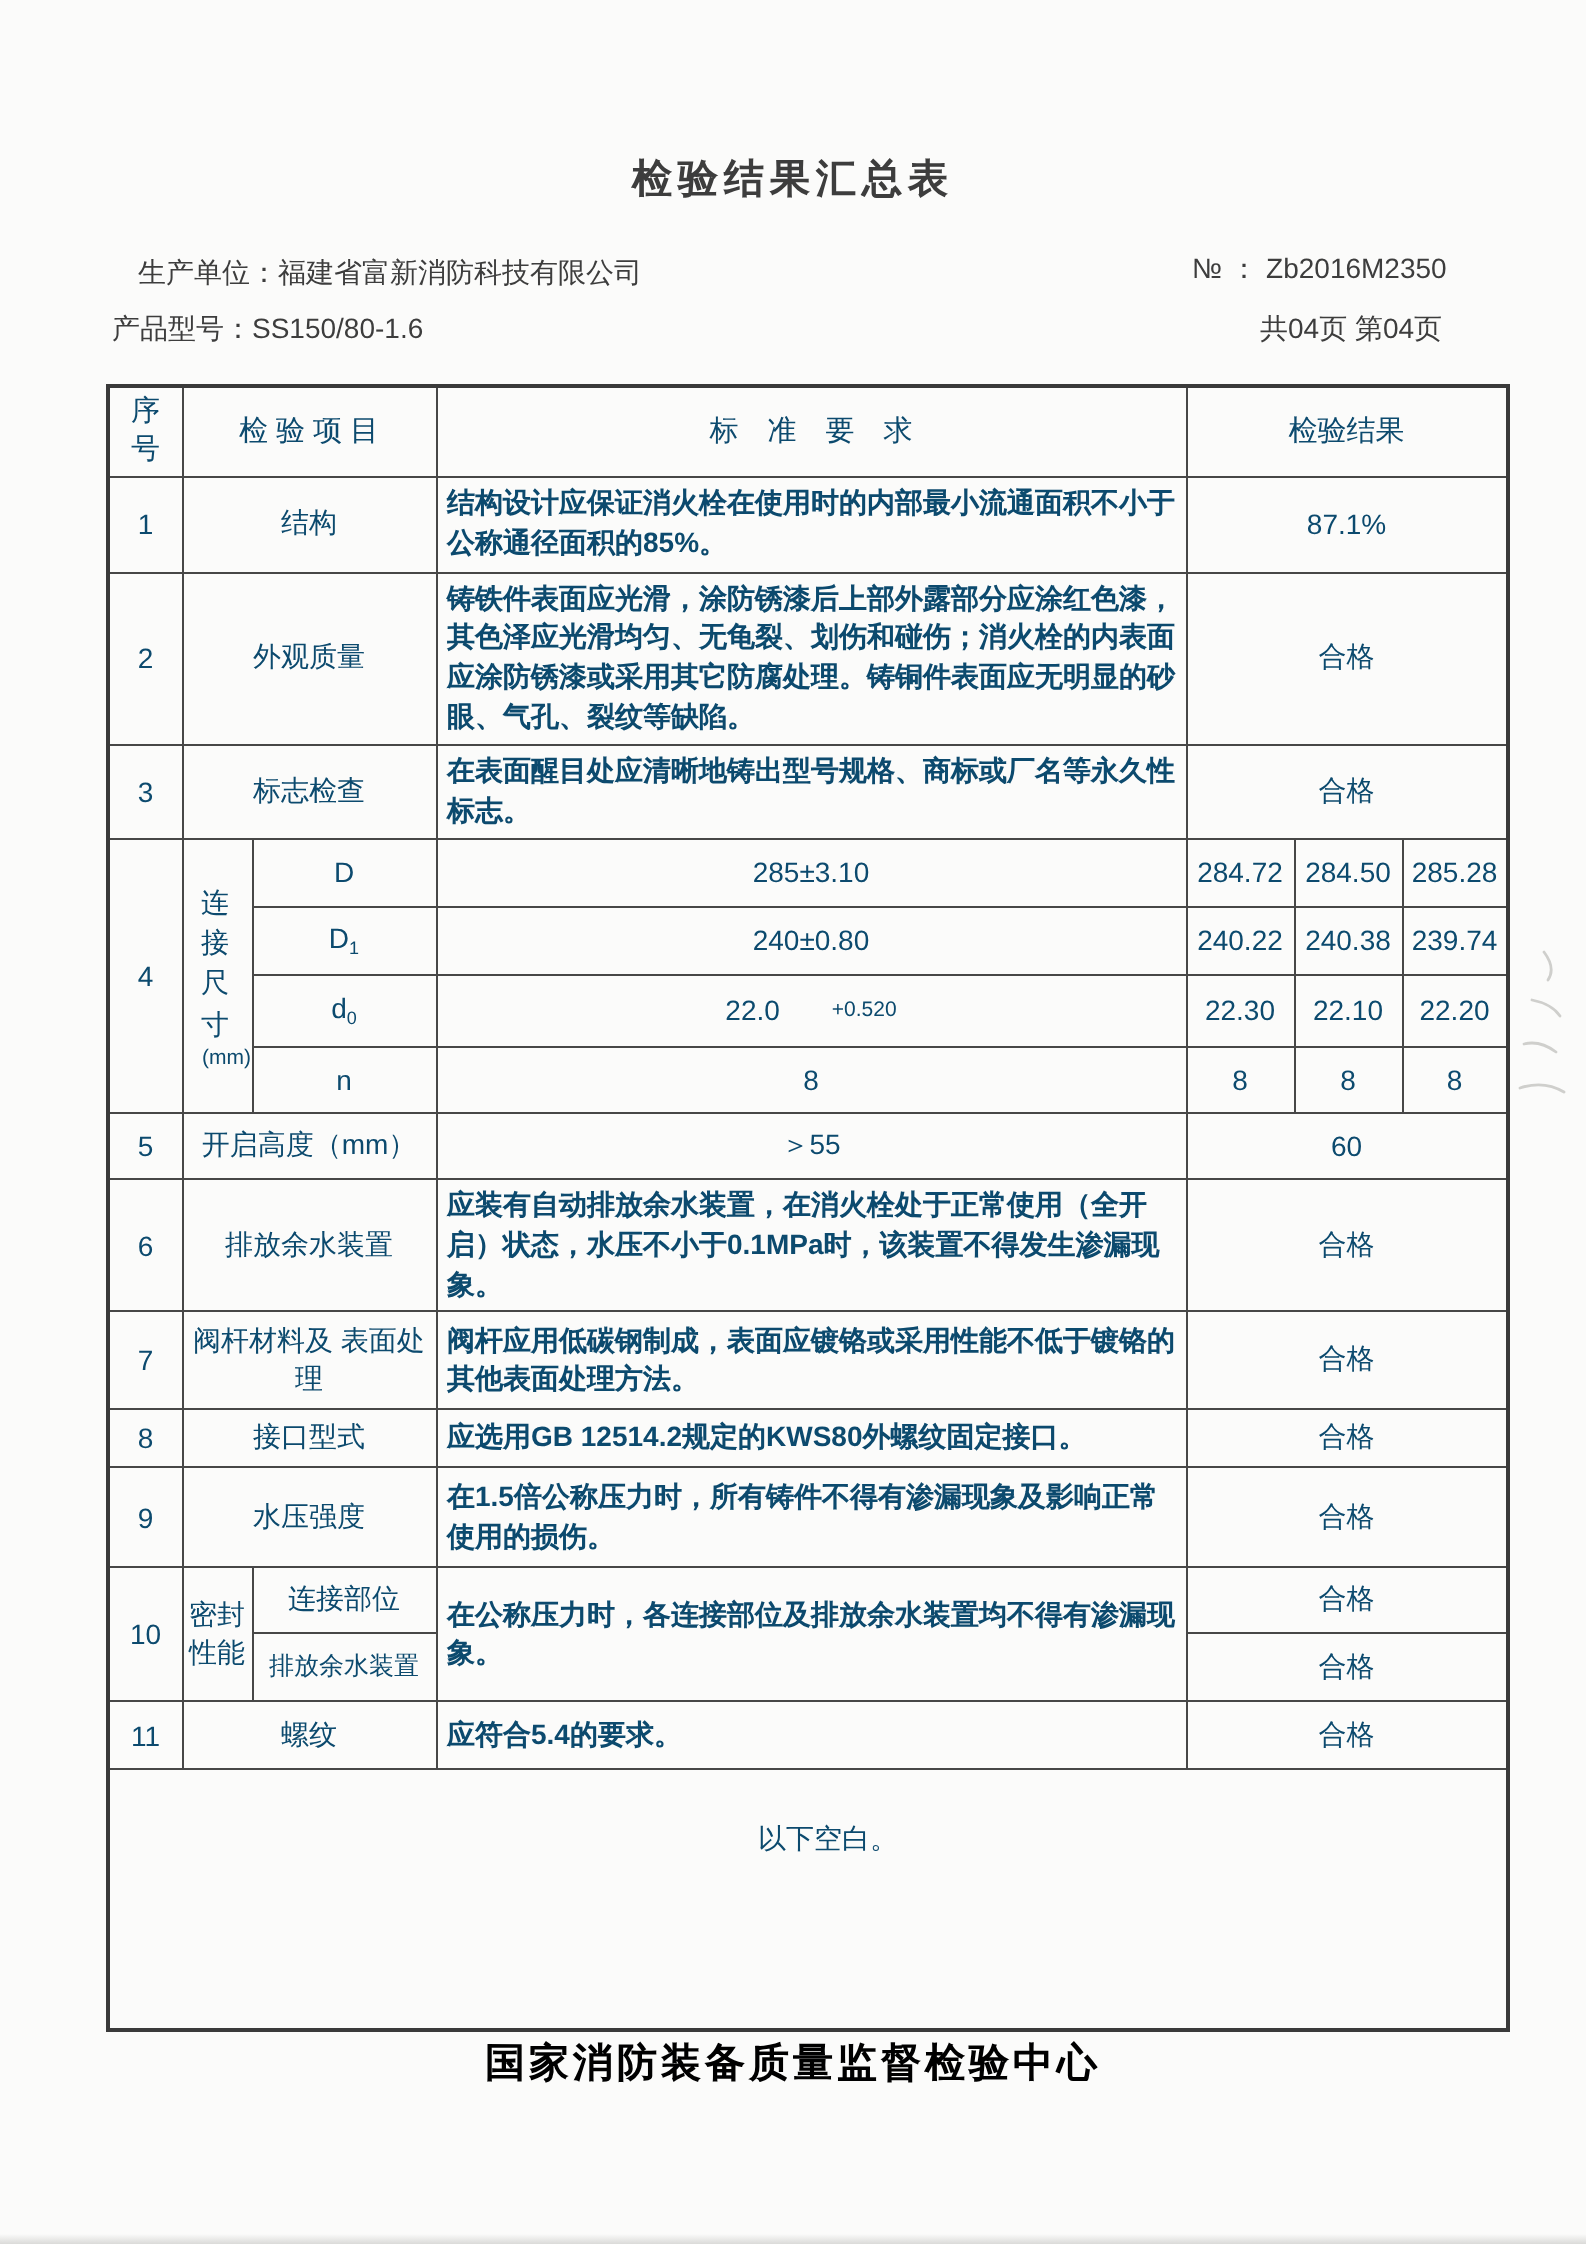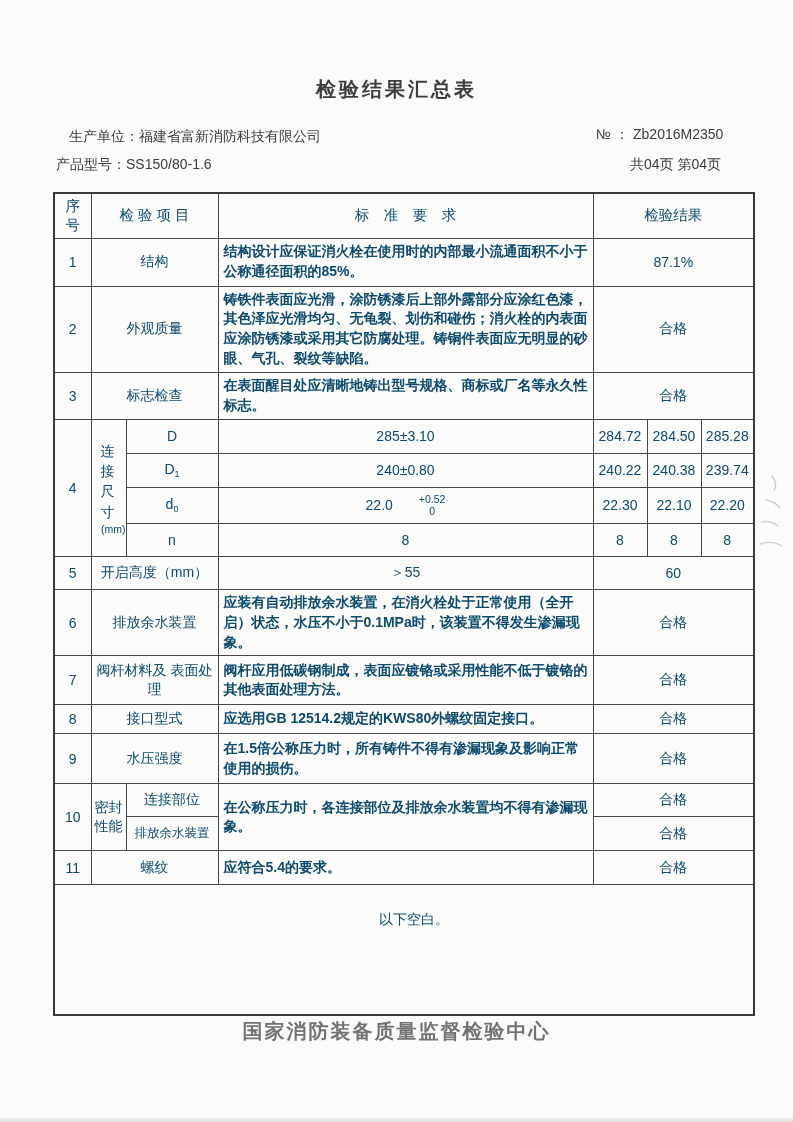--- a/index.html
+++ b/index.html
@@ -41,30 +41,30 @@
   th.hdr { font-size: 14.5px; }
   .hdr-index { line-height: 1.3; }
   .hdr-index .stack { width: 1.2em; margin: 0 auto; }
 
   .vstack { width: 1.15em; margin: 0 auto; line-height: 1.45; text-align: left; }
   .unit-small { font-size: 10.5px; display: block; text-align: right; margin-top: 1px; }
   .two-line { width: 2.3em; margin: 0 auto; line-height: 1.35; text-align: center; }
 
   .tol-wrap { display: inline-flex; align-items: center; justify-content: center; gap: 26px; }
   .tol-base { font-size: 14px; }
-  .tol-stack { display: inline-flex; flex-direction: column; align-items: center; line-height: 1.15; font-size: 10.5px; }
+  .tol-stack { display: inline-flex; align-items: center; line-height: 1.15; font-size: 10.5px; }
 
   sub.psub { font-size: 9px; vertical-align: -3px; }
 
   .blank-cell { vertical-align: top; text-align: center; padding: 26px 0 0 20px; height: 130px; }
 
   .doc-footer {
     position: absolute; top: 1018px; left: 0; width: 100%;
     text-align: center; font-size: 20px; font-weight: bold;
-    letter-spacing: 2px; color: #737373;
+    letter-spacing: 2px; color: #000000;
   }
 
   .margin-scribble { position: absolute; top: 470px; left: 752px; opacity: 0.45; }
   .bottom-edge {
     position: absolute; bottom: 0; left: 0; width: 100%; height: 5px;
     background: linear-gradient(to bottom, rgba(0,0,0,0), rgba(120,120,115,0.25));
   }
 </style>
 </head>
 <body>

